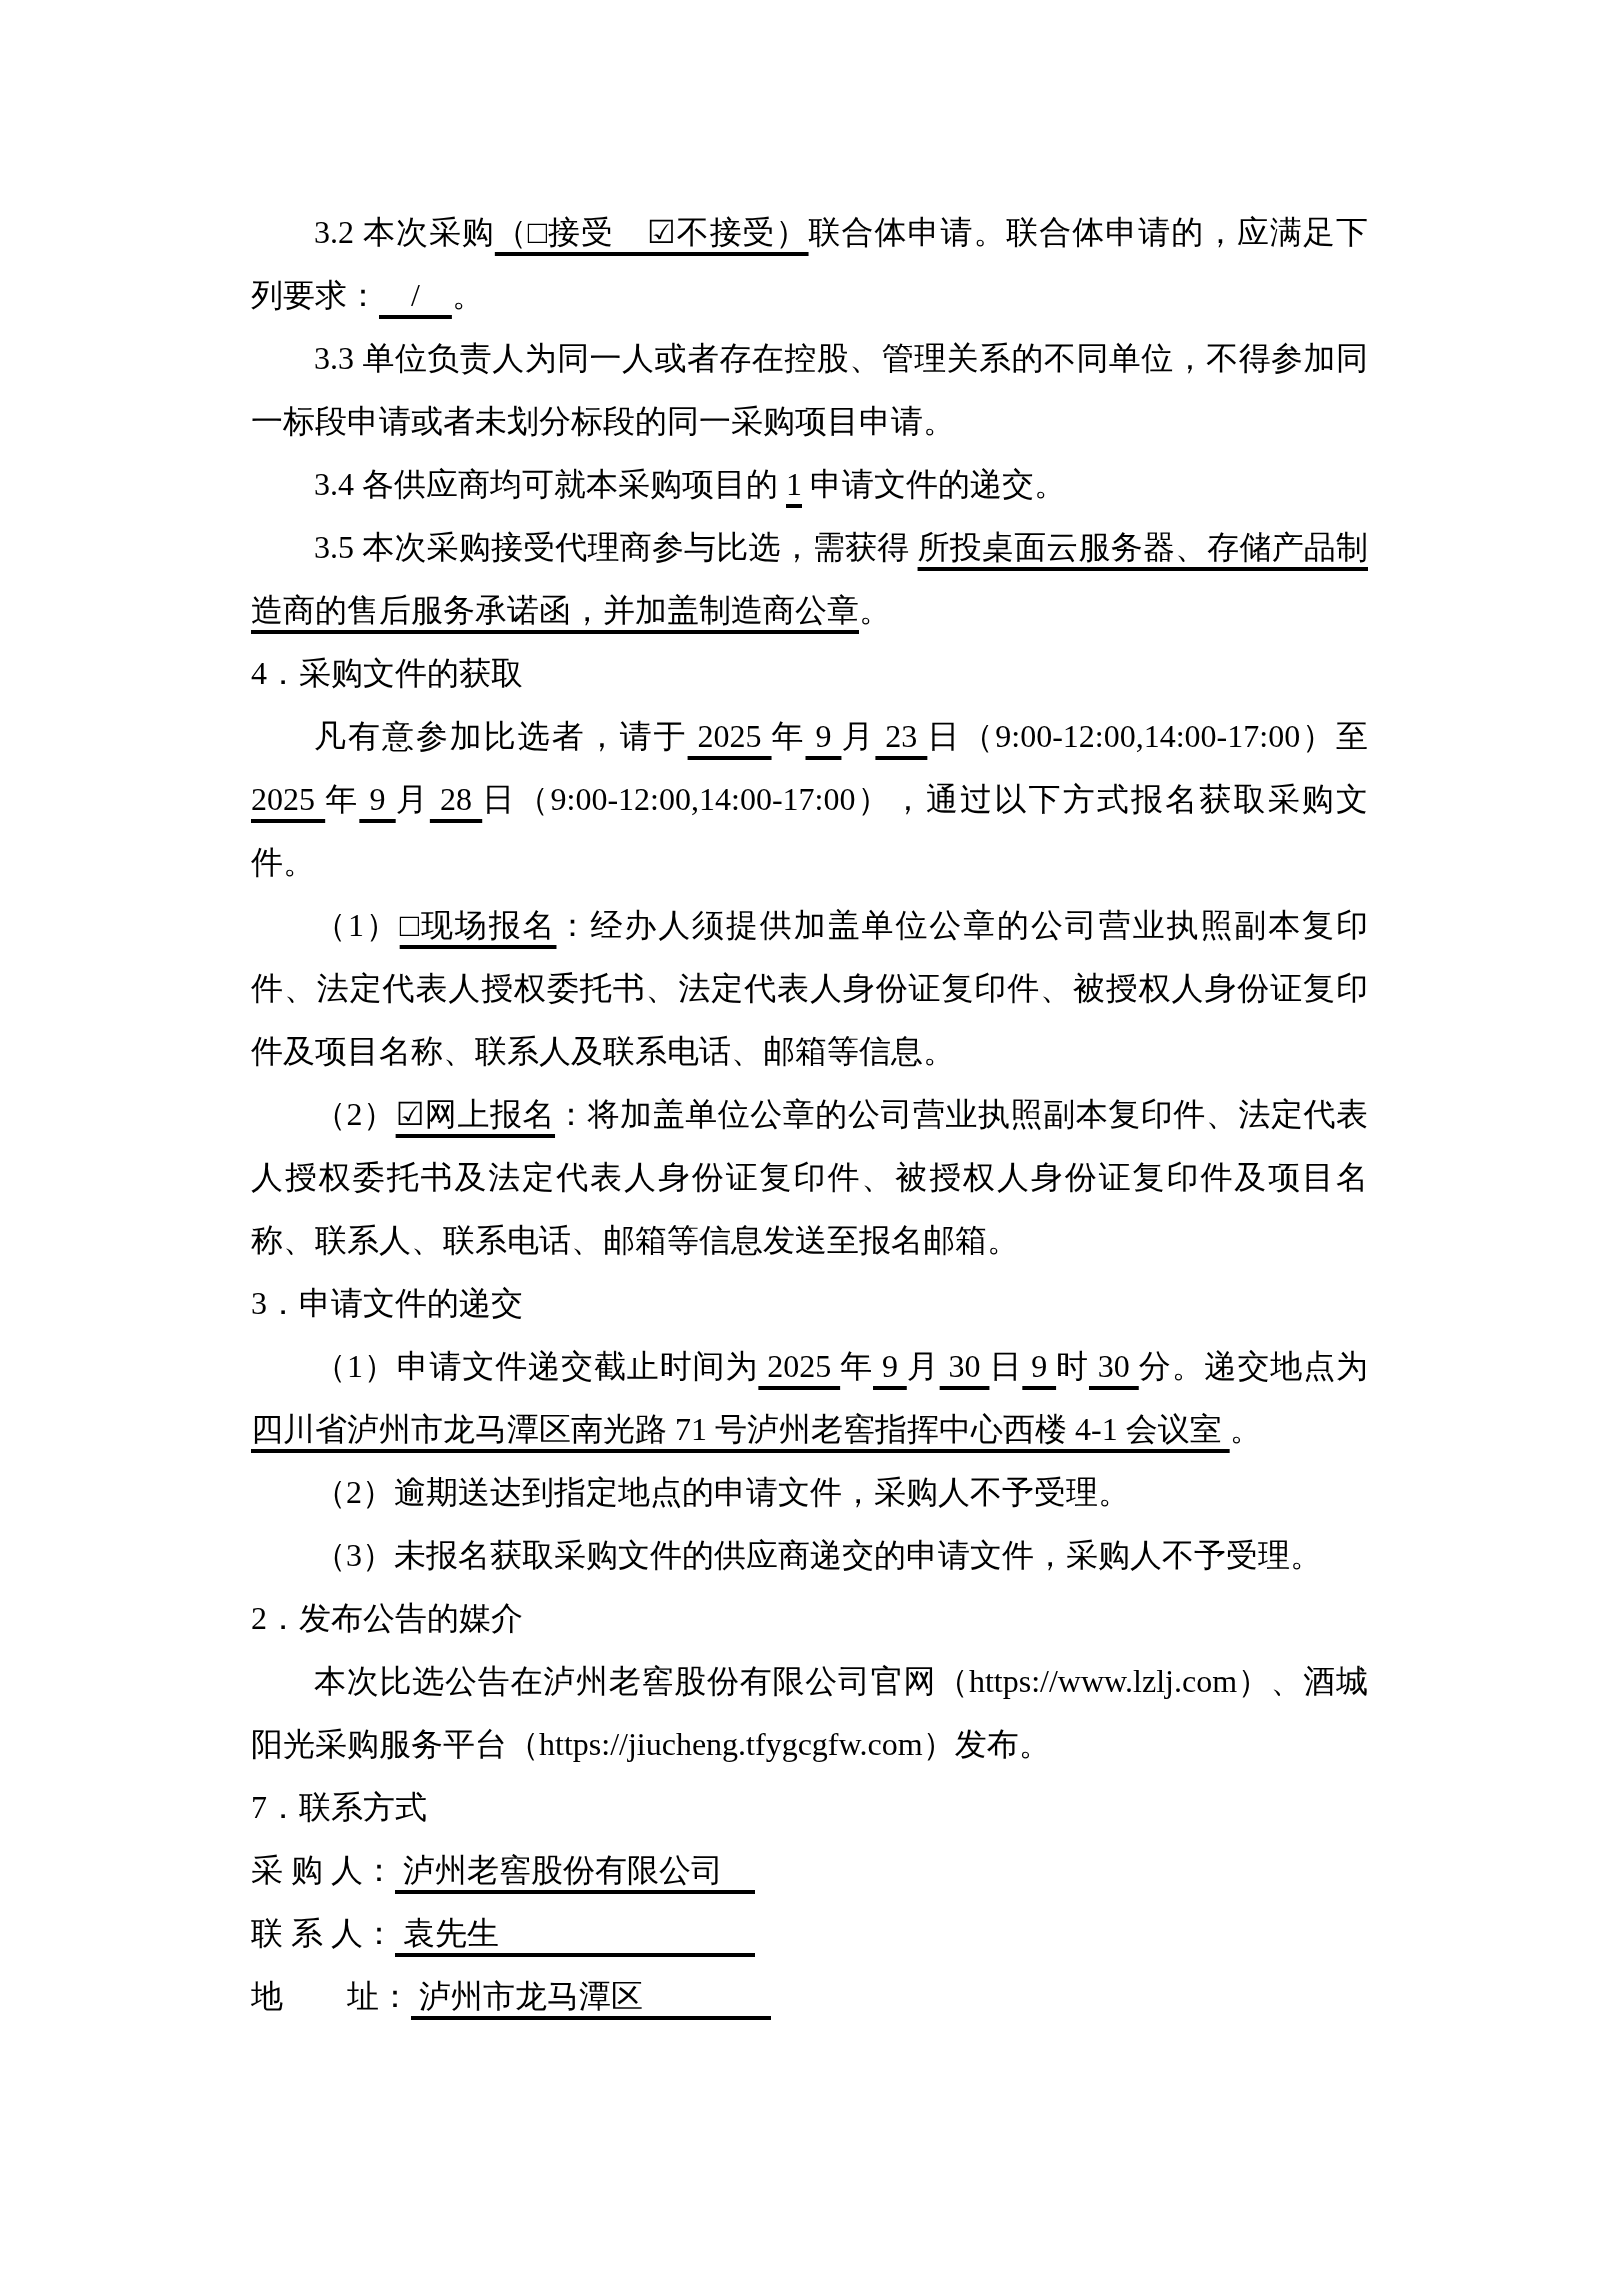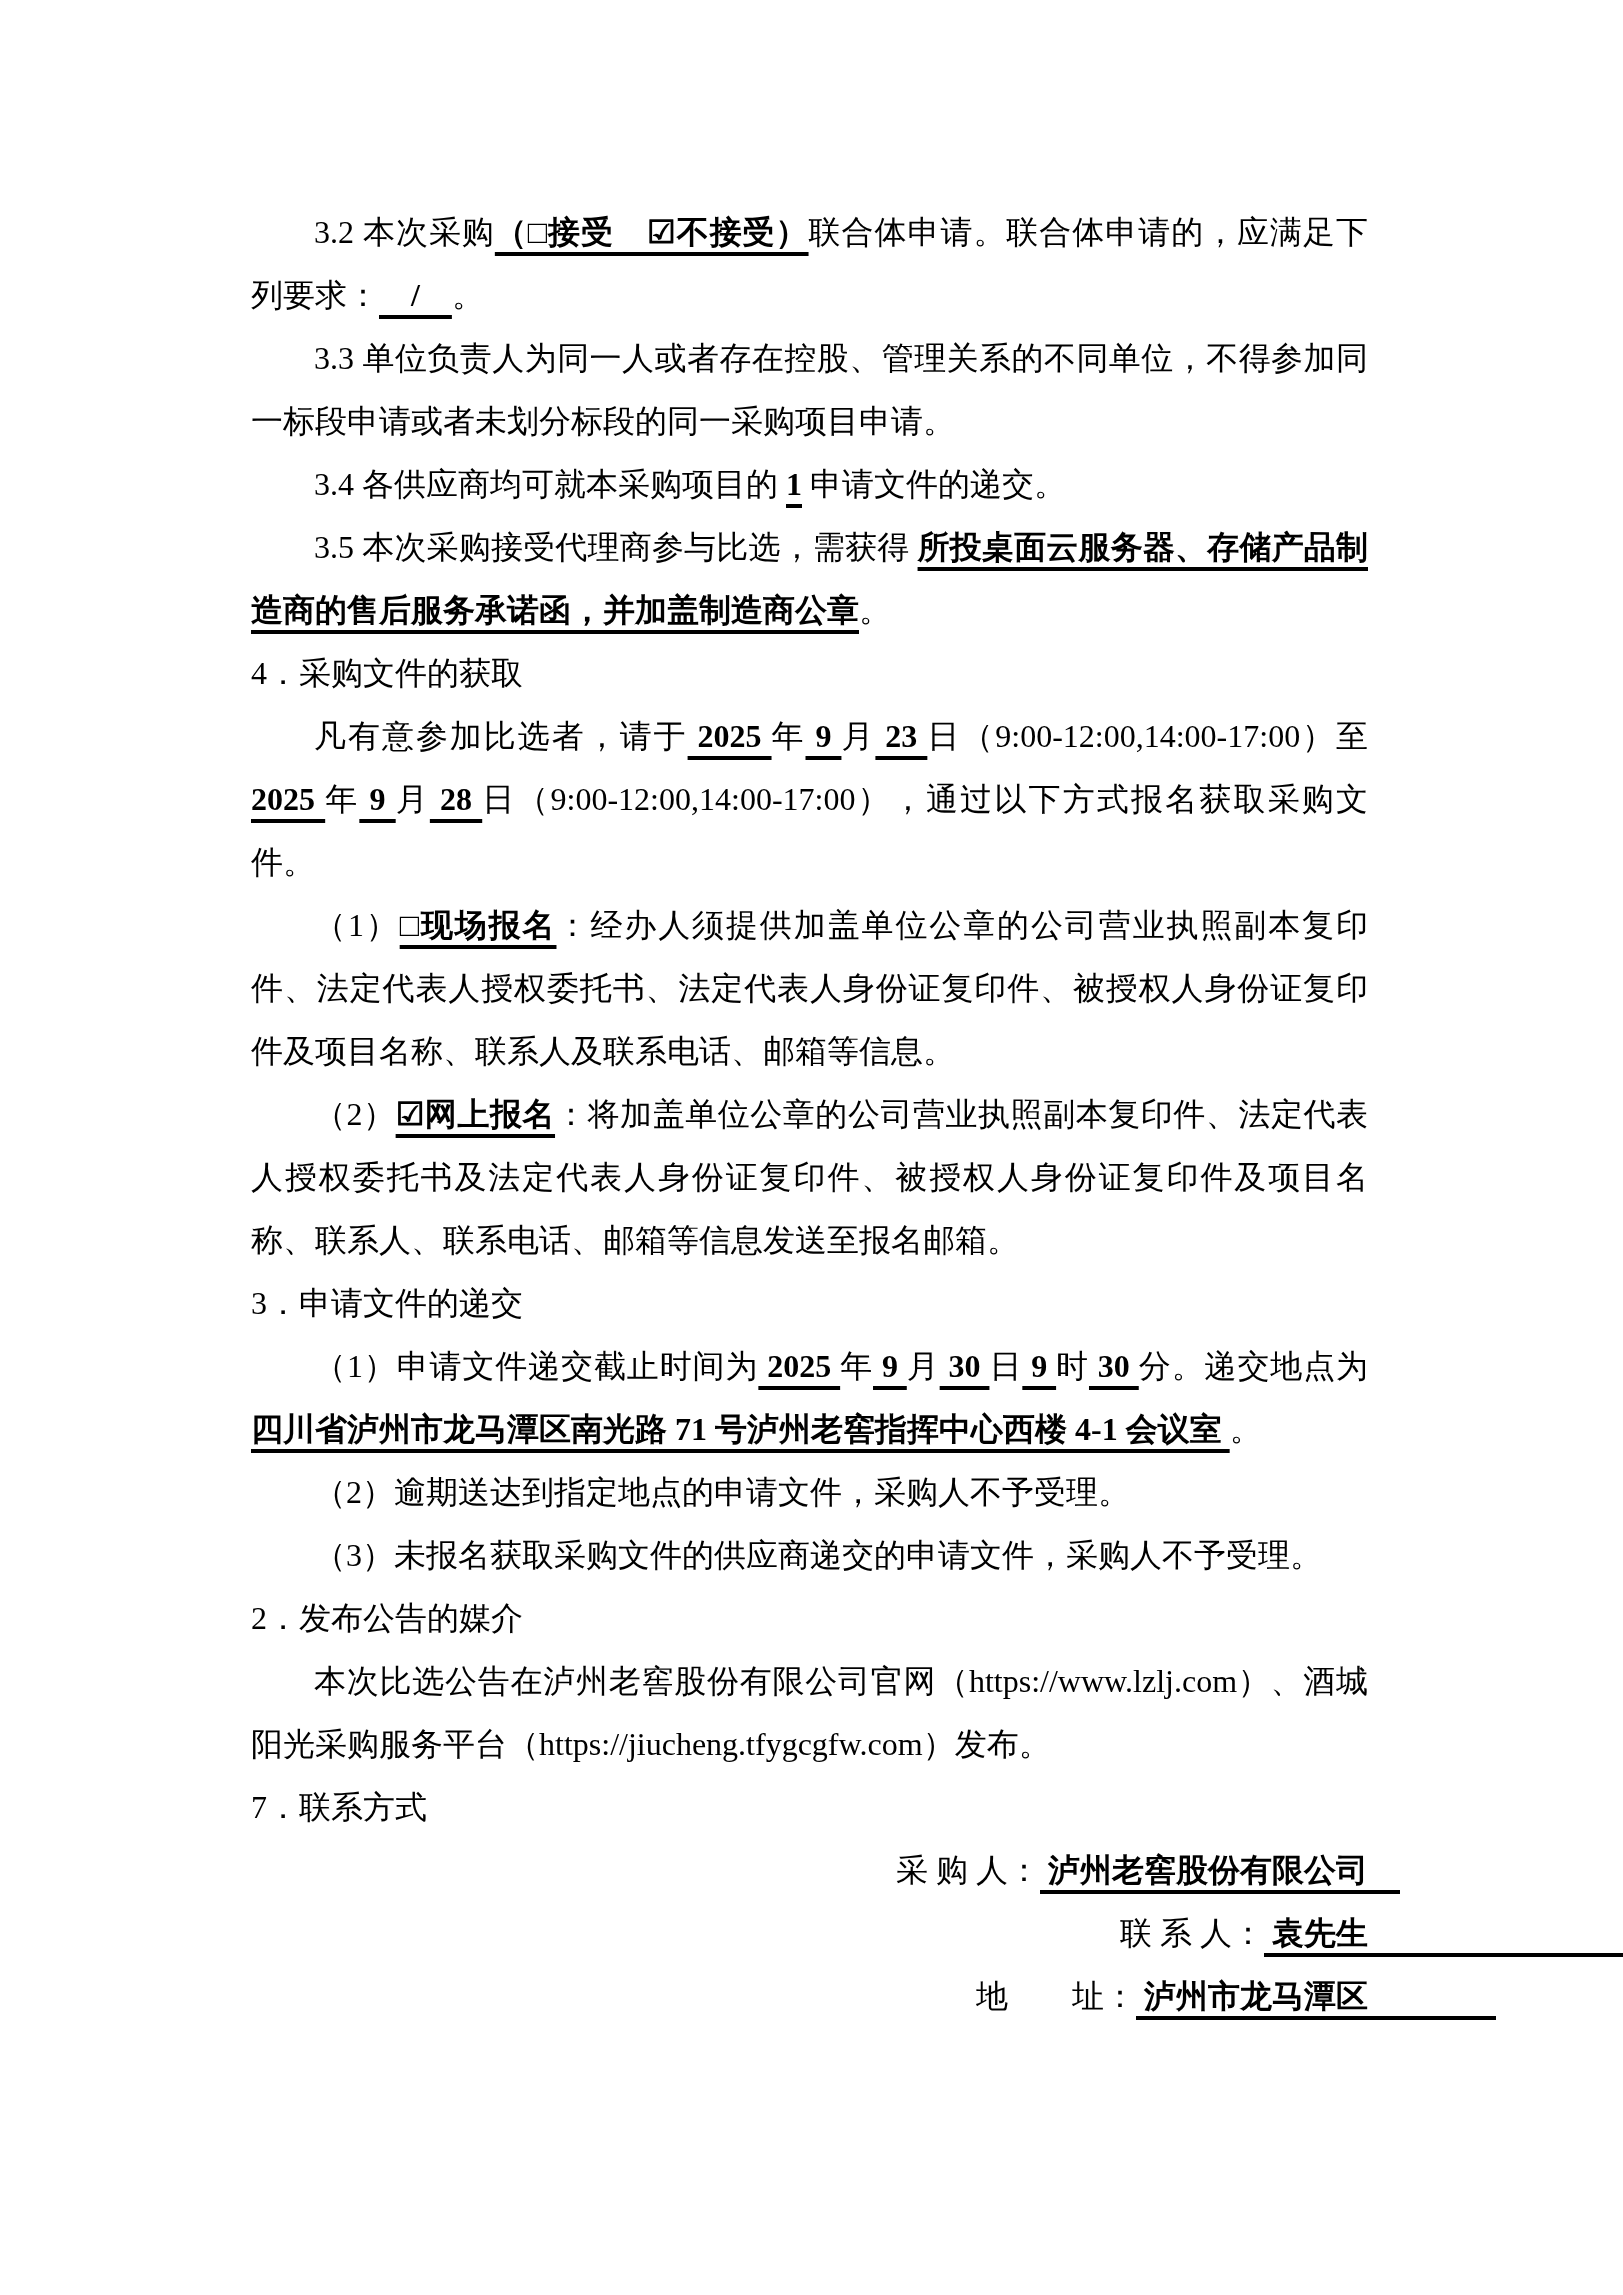--- a/index.html
+++ b/index.html
@@ -37,32 +37,31 @@
   }
   p.body {
     text-indent: 63px;
   }
   p.heading {
     font-weight: normal;
     text-indent: 0;
   }
   p.contact {
     text-indent: 0;
-    text-align: right;
+    text-align: left;
   }
   .run {
     white-space: normal;
   }
   .u {
     text-decoration: underline;
     text-decoration-color: #000000;
     text-decoration-thickness: 3.6px;
     text-underline-offset: 8.7px;
     text-decoration-skip-ink: none;
-    font-weight: bold;
   }
 </style>
 </head>
 <body>
 
 <div class="page">
   <div class="content">
       <p class="para body"><span class="run">3.2 本次采购</span><span class="run u">（□接受　☑不接受）</span><span class="run">联合体申请。联合体申请的，应满足下列要求：</span><span class="run u">　/　</span><span class="run">。</span></p>
       <p class="para body"><span class="run">3.3 单位负责人为同一人或者存在控股、管理关系的不同单位，不得参加同一标段申请或者未划分标段的同一采购项目申请。</span></p>
       <p class="para body"><span class="run">3.4 各供应商均可就本采购项目的 </span><span class="run u">1</span><span class="run"> 申请文件的递交。</span></p>

